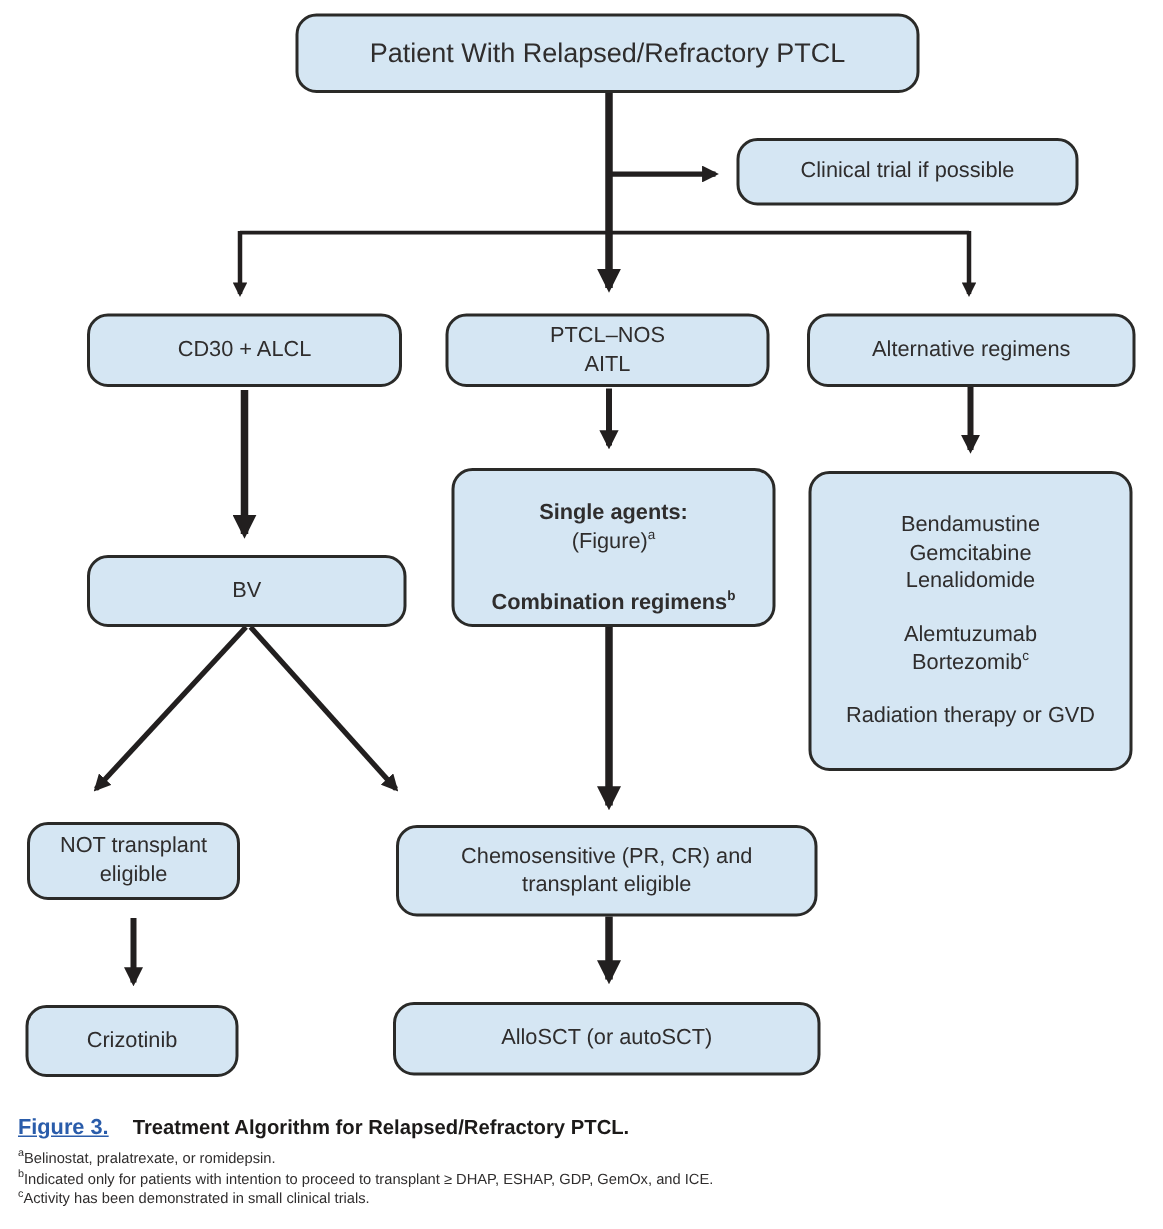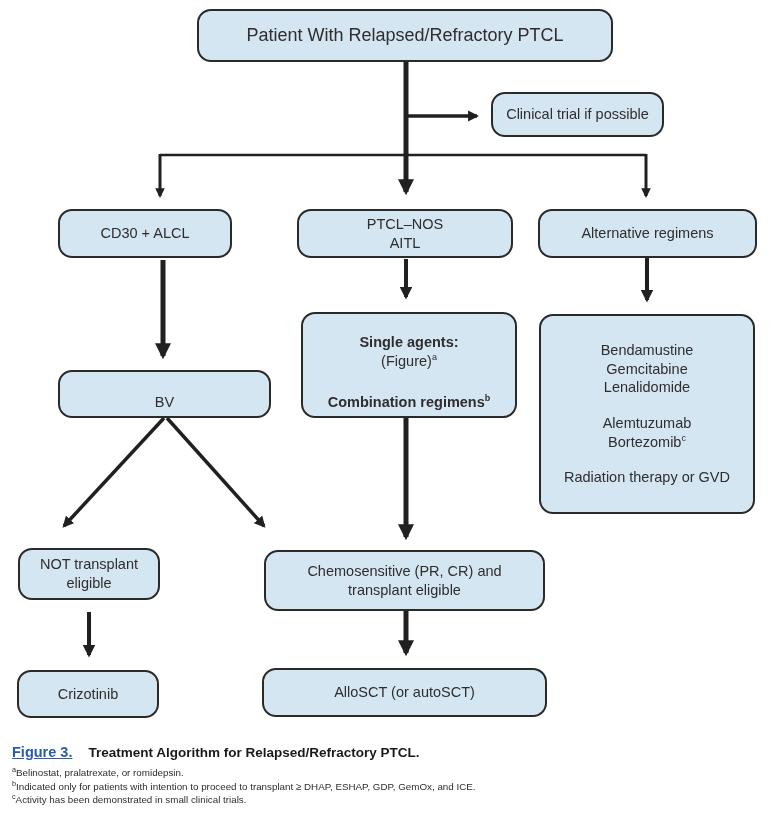--- a/index.html
+++ b/index.html
@@ -98,25 +98,25 @@
 
     <line x1="406" y1="418" x2="406" y2="537" stroke="#221f1f" stroke-width="5" marker-end="url(#ah)"></line>
     <line x1="89" y1="612" x2="89" y2="655" stroke="#221f1f" stroke-width="4" marker-end="url(#ah)"></line>
     <line x1="406" y1="611" x2="406" y2="653" stroke="#221f1f" stroke-width="5" marker-end="url(#ah)"></line>
   </svg>
 
   <div class="node bold" style="left:197px; top:9px; width:416px; height:53px; font-size:18px;">
     <div>Patient With Relapsed/Refractory PTCL</div>
   </div>
 
-  <div class="node" style="left:491px; top:92px; width:173px; height:45px;">
+  <div class="node" style="left:491px; top:92px; width:228px; height:45px;">
     <div>Clinical trial if possible</div>
   </div>
 
-  <div class="node" style="left:58px; top:209px; width:174px; height:49px;">
+  <div class="node" style="left:58px; top:209px; width:210px; height:49px;">
     <div>CD30 + ALCL</div>
   </div>
 
   <div class="node" style="left:297px; top:209px; width:216px; height:49px;">
     <div>PTCL–NOS</div>
     <div>AITL</div>
   </div>
 
   <div class="node" style="left:538px; top:209px; width:219px; height:49px;">
     <div>Alternative regimens</div>
@@ -133,21 +133,21 @@
     <div>Bendamustine</div>
     <div>Gemcitabine</div>
     <div>Lenalidomide</div>
     <div class="spacer-md"></div>
     <div>Alemtuzumab</div>
     <div><span>Bortezomib</span><sup>c</sup></div>
     <div class="spacer-md"></div>
     <div class="wrap-narrow">Radiation therapy or GVD</div>
   </div>
 
-  <div class="node" style="left:58px; top:370px; width:213px; height:48px;justify-content:flex-end;">
+  <div class="node" style="left:58px; top:370px; width:213px; height:48px;">
     <div>BV</div>
   </div>
 
   <div class="node" style="left:18px; top:548px; width:142px; height:52px;">
     <div>NOT transplant eligible</div>
   </div>
 
   <div class="node" style="left:264px; top:550px; width:281px; height:61px;">
     <div>Chemosensitive (PR, CR) and transplant eligible</div>
   </div>

